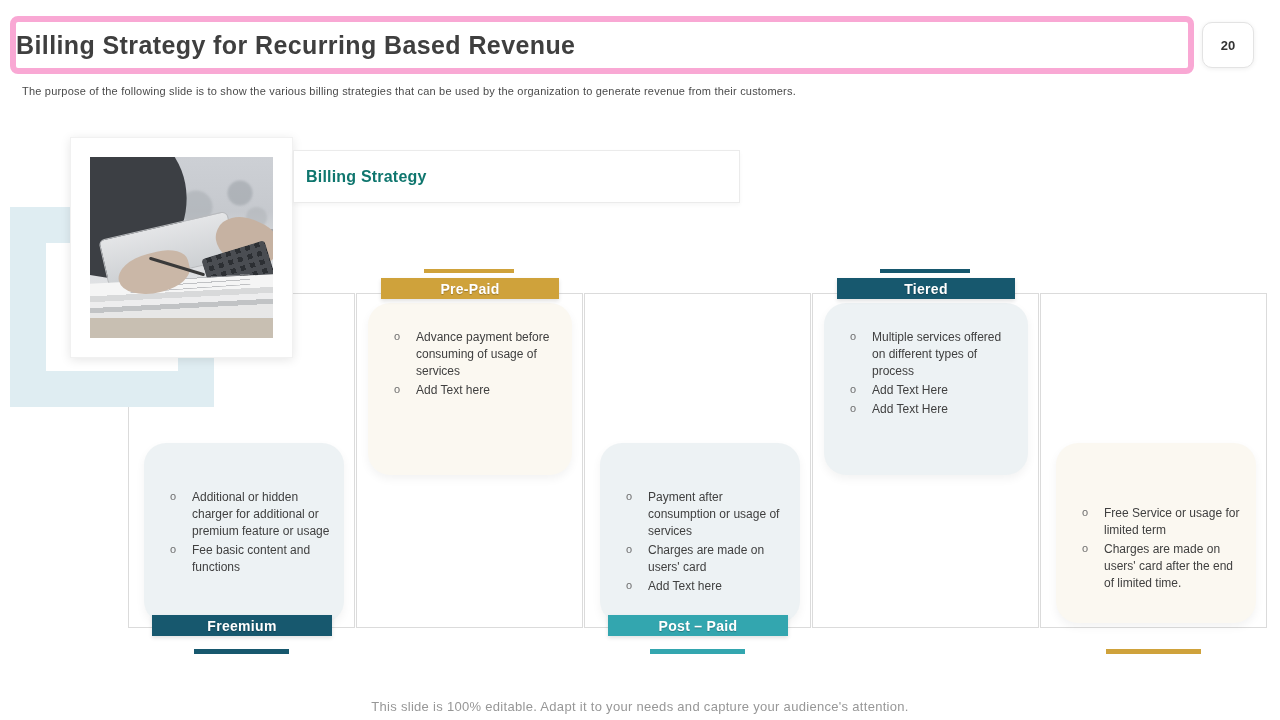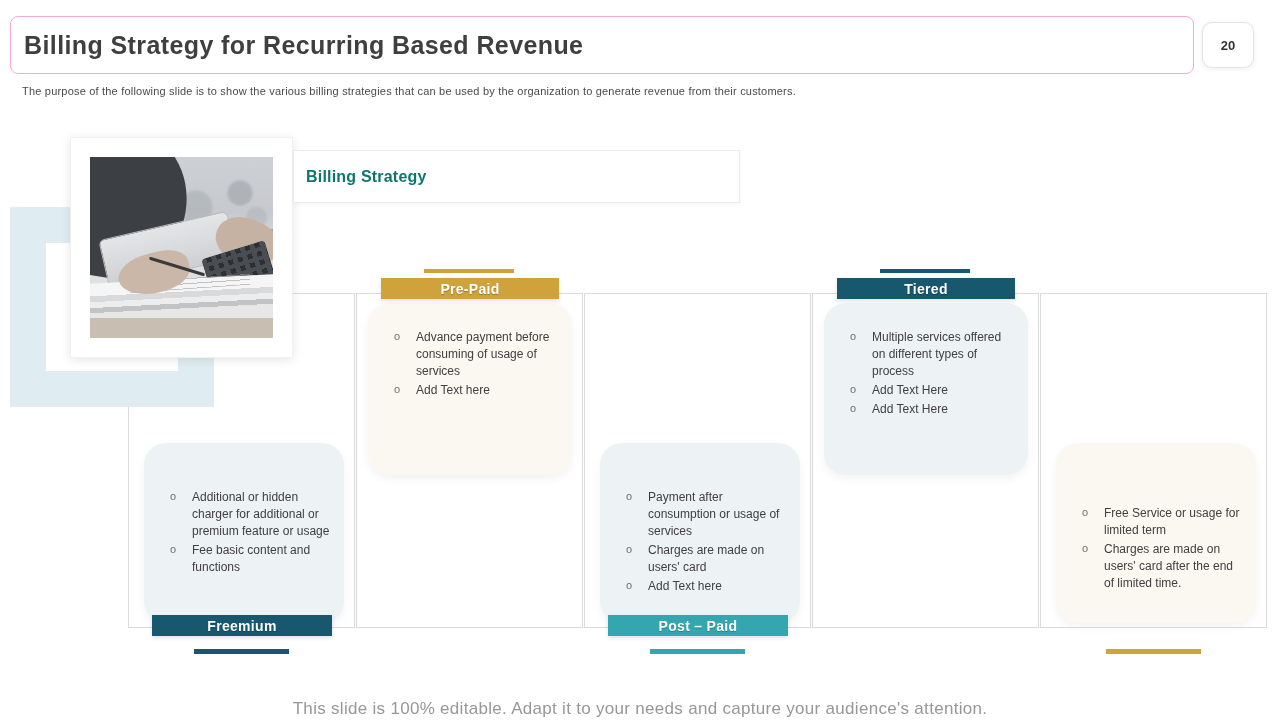--- a/index.html
+++ b/index.html
@@ -2,22 +2,22 @@
 <html><head>
 <meta charset="utf-8">
 <style>
   * { margin:0; padding:0; box-sizing:border-box; }
   html,body { width:1280px; height:720px; background:#fff; overflow:hidden;
               font-family:"Liberation Sans", sans-serif; }
   .slide { position:relative; width:1280px; height:720px; background:#fff; }
 
   
   .title-box { position:absolute; left:10px; top:16px; width:1184px; height:58px;
-               border:1px solid #f9a8d4; border-radius:8px; background:#fff;
-               display:flex; align-items:center; padding-left:13px; }
+               border:6px solid #f9a8d4; border-radius:8px; background:#fff;
+               display:flex; align-items:center; }
   .page-title { font-size:25px; font-weight:bold; color:#3f3f3f; letter-spacing:.4px; }
   .page-badge { position:absolute; left:1202px; top:22px; width:52px; height:46px;
                 border:1px solid #e3e3e3; border-radius:10px; background:#fff;
                 box-shadow:0 1px 5px rgba(0,0,0,.07);
                 display:flex; align-items:center; justify-content:center;
                 font-size:13px; font-weight:bold; color:#333; }
   .subtitle { position:absolute; left:22px; top:85px; font-size:11px; color:#4a4a4a;
               letter-spacing:.2px; }
 
   
@@ -95,21 +95,21 @@
   .bullets { list-style:none; padding:26px 14px 0 22px; }
   .body-bottom .bullets { padding-top:46px; }
   .body-bottom .bullets.low { padding-top:62px; }
   .bullets li { position:relative; padding-left:26px; font-size:12px; line-height:1.42;
                 color:#404040; margin-bottom:2px; }
   .bullets li::before { content:"o"; position:absolute; left:4px; top:0;
                         font-size:11px; color:#6f6f6f; }
 
   
   .footer { position:absolute; left:0; top:699px; width:100%; text-align:center;
-            font-size:17px; color:#979797; letter-spacing:.3px; }
+            font-size:13px; color:#979797; letter-spacing:.3px; }
 </style>
 </head>
 <body>
 
 <div class="slide">
 
   <div class="title-box">
     <div class="page-title">Billing Strategy for Recurring Based Revenue</div>
   </div>
   <div class="page-badge">20</div>

